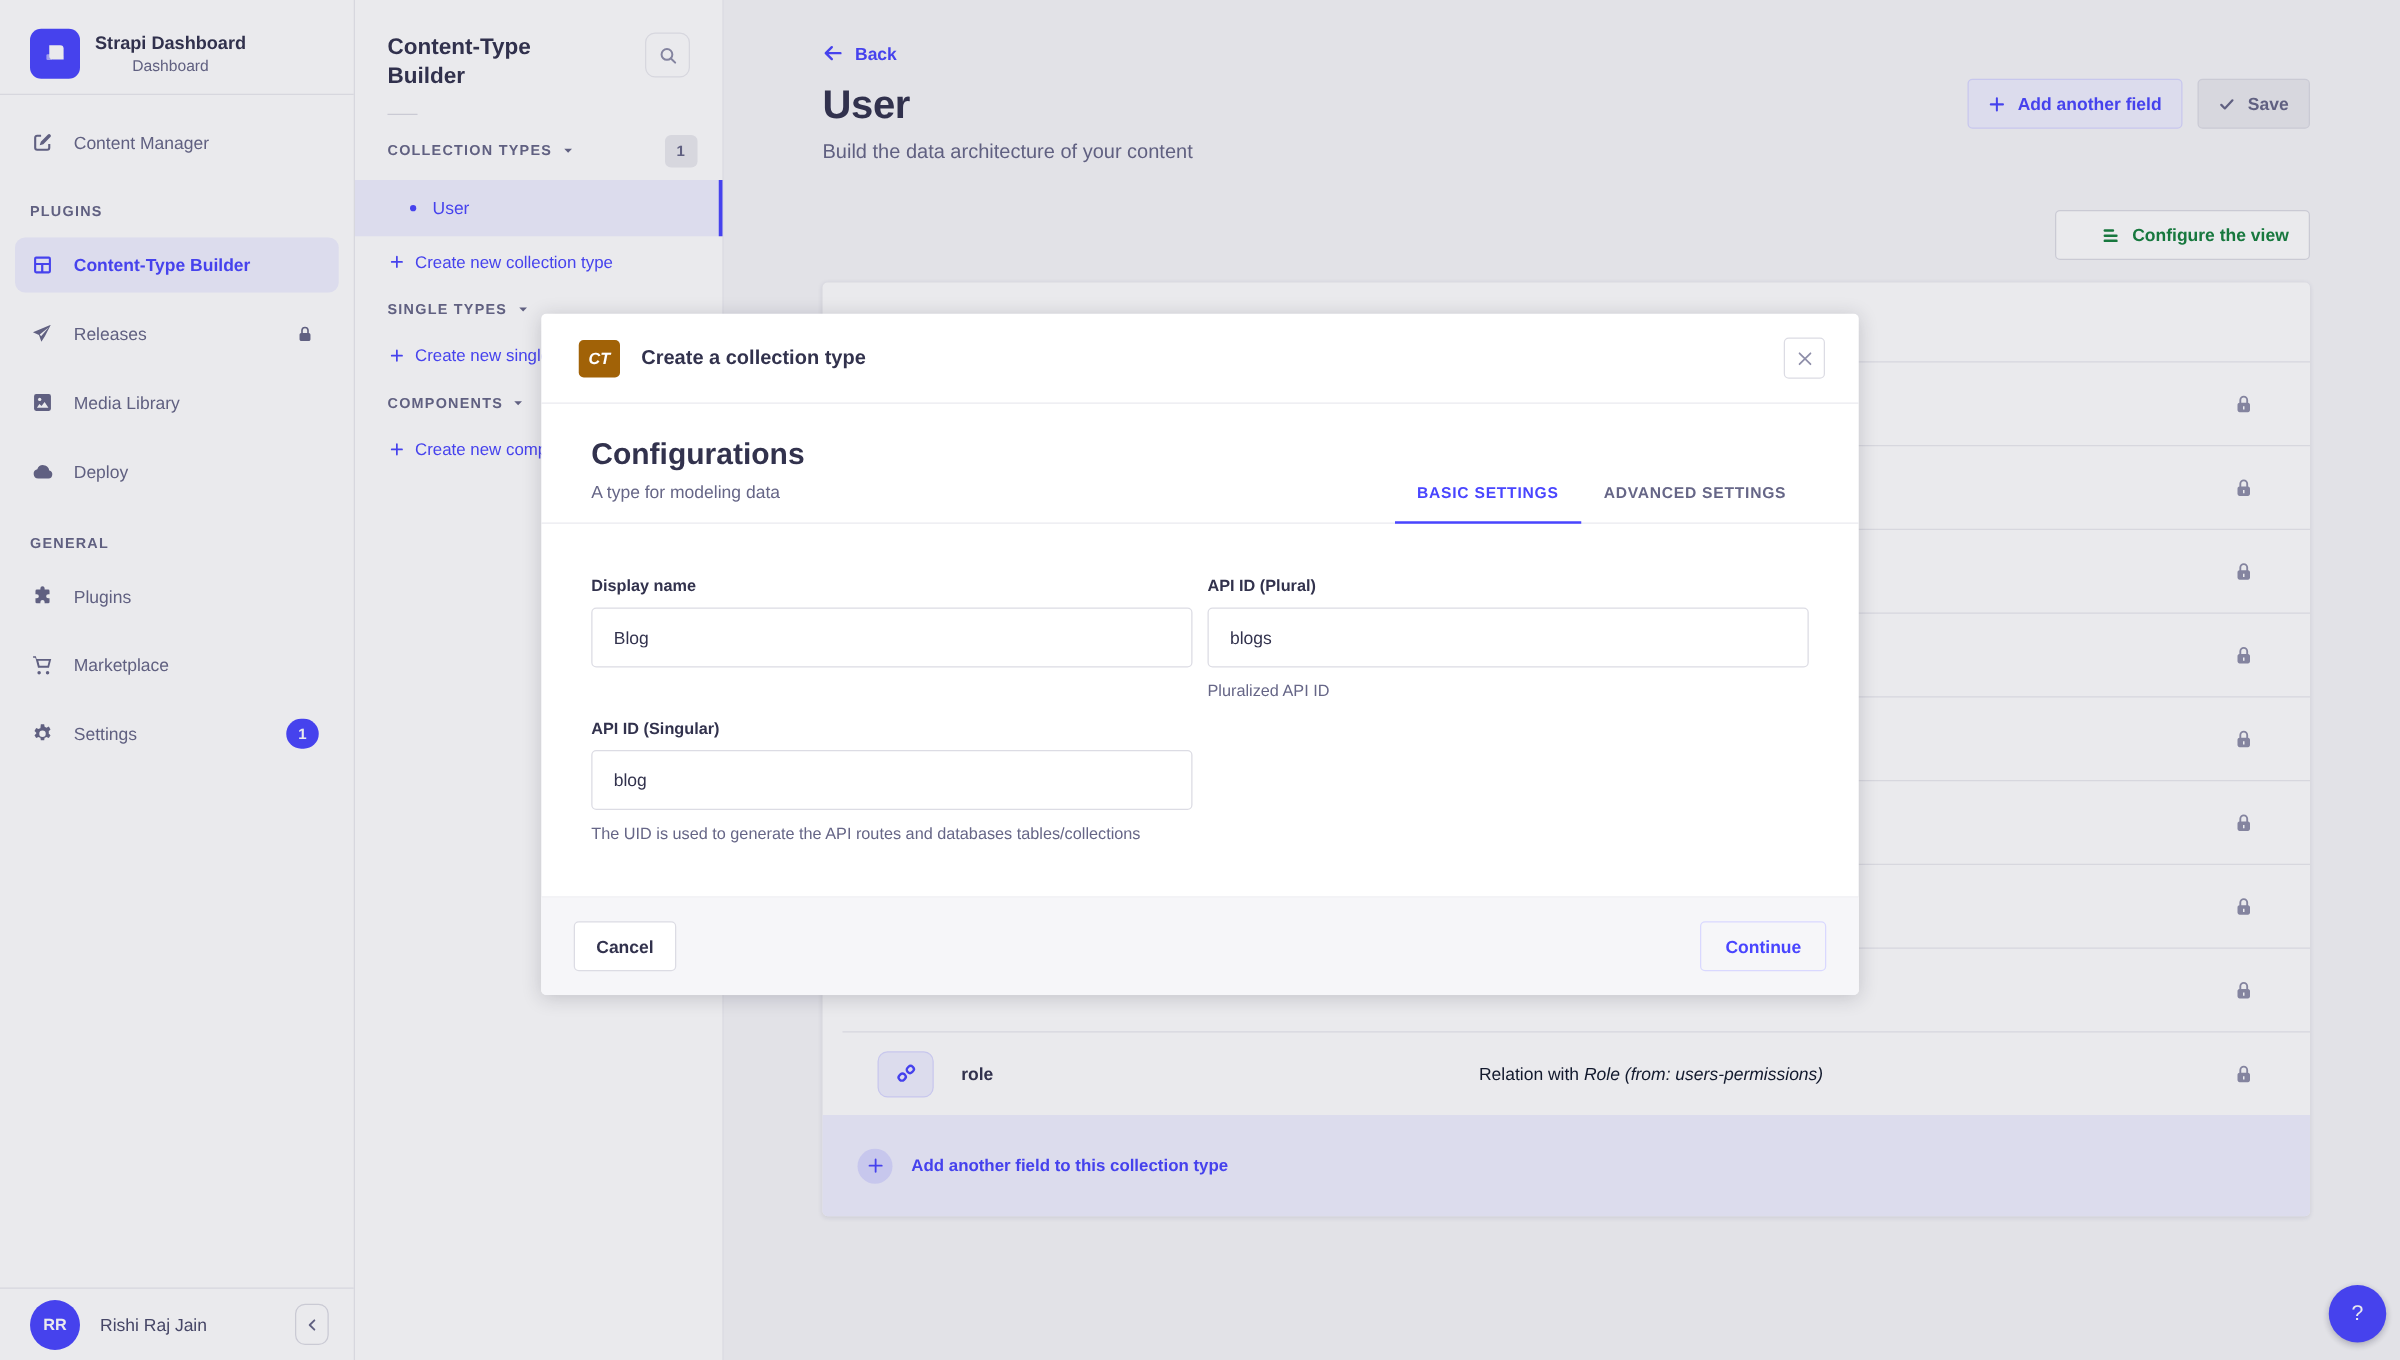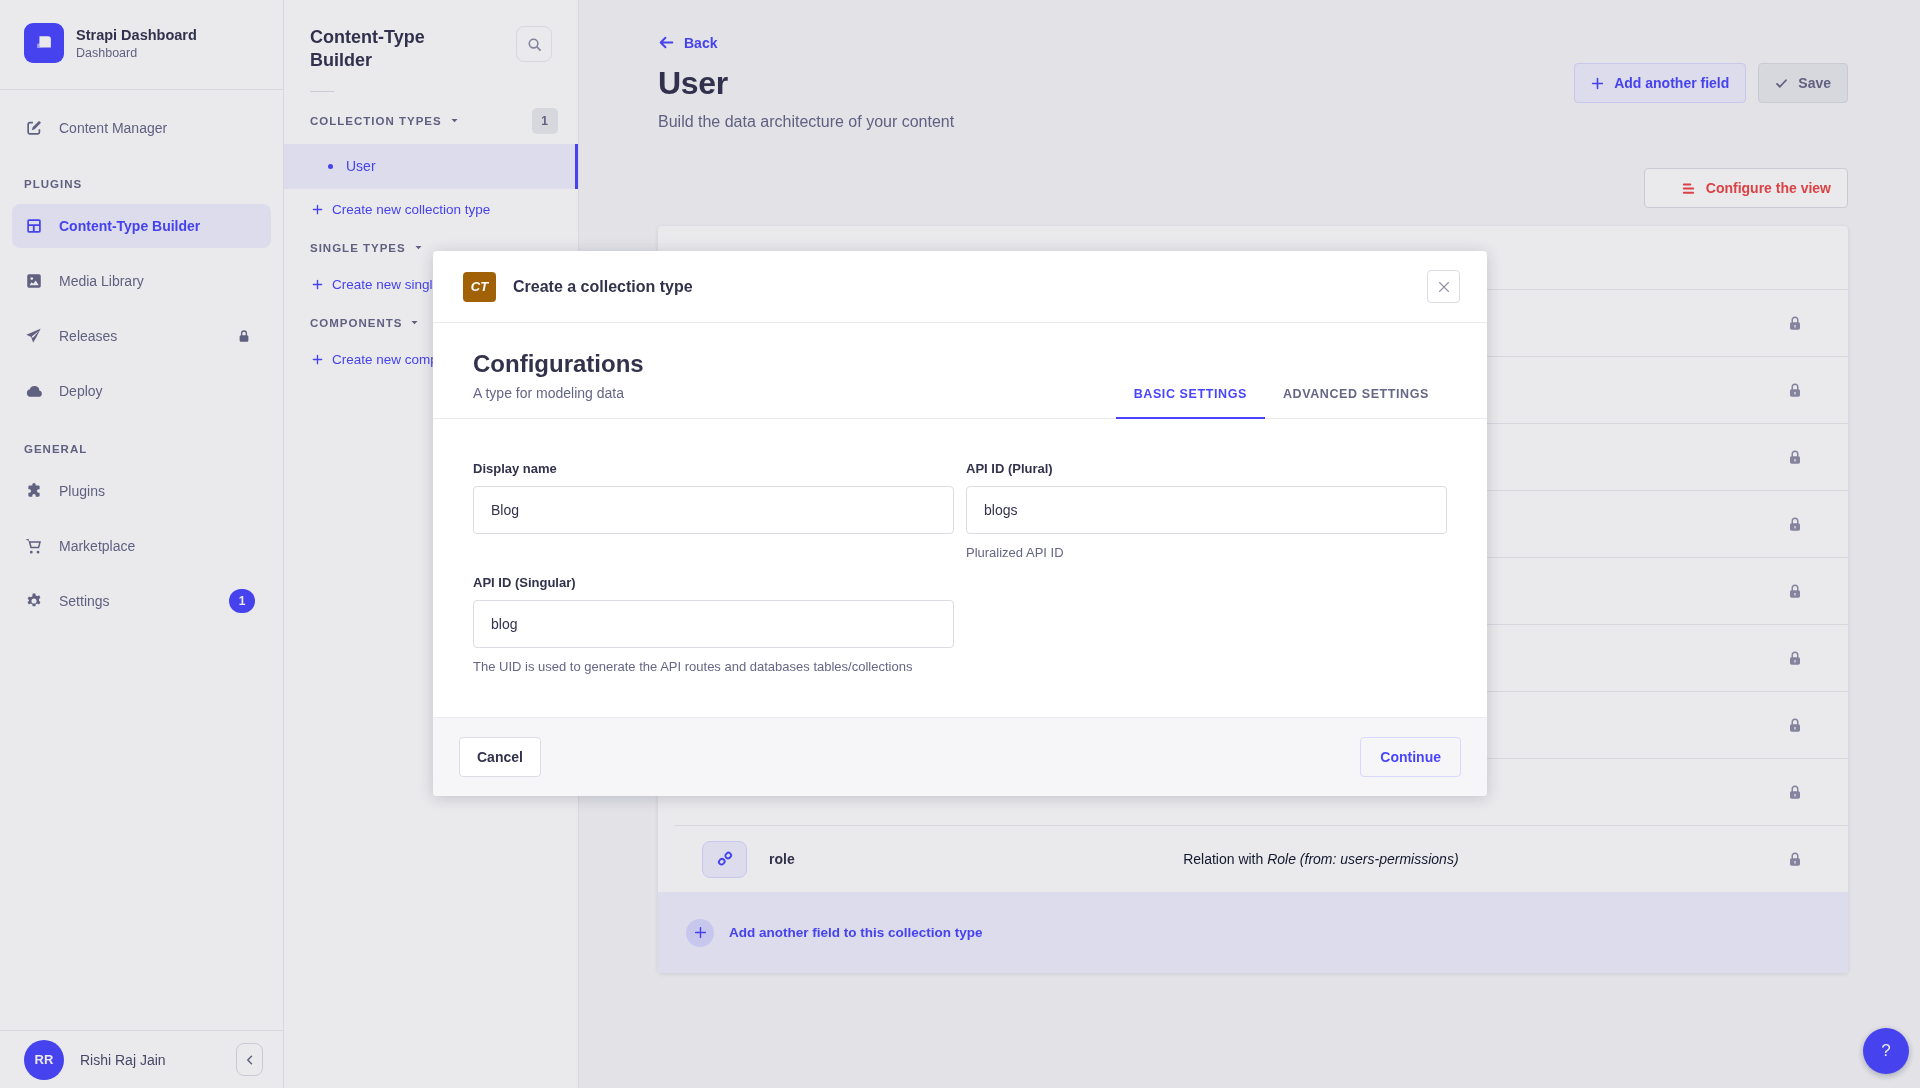--- a/index.html
+++ b/index.html
@@ -6,21 +6,21 @@
   html,body { width:1920px; height:1088px; overflow:hidden; }
   body {
     font-family: "Liberation Sans", sans-serif;
     background:#f6f6f9; color:#32324d;
     position:relative;
   }
   .app { display:flex; width:1920px; height:1088px; }
 
   
   .sidebar { width:284px; background:#ffffff; border-right:1px solid #eaeaef; display:flex; flex-direction:column; }
-  .side-head { display:flex; align-items:center; gap:12px; padding:23px 24px 26px; border-bottom:1px solid #eaeaef; }
+  .side-head { display:flex; align-items:center; gap:12px; padding:23px 24px 12px; border-bottom:1px solid #eaeaef;text-align:center; }
   .logo { width:40px; height:40px; border-radius:9px; background:#4945ff; display:flex; align-items:center; justify-content:center; flex:none; }
   .side-head-txt .t1 { font-size:14.5px; font-weight:bold; color:#32324d; }
   .side-head-txt .t2 { font-size:12.5px; color:#666687; margin-top:3px; }
   .side-nav { flex:1; padding-top:16px; }
   .side-item { height:44px; margin:0 12px; padding:0 12px; border-radius:8px; display:flex; align-items:center; gap:15px; font-size:14px; color:#666687; cursor:pointer; }
   .side-item + .side-item { margin-top:11px; }
   .side-item .ic { width:20px; height:20px; display:flex; align-items:center; justify-content:center; color:#666687; flex:none; }
   .side-item.active { background:#f0f0ff; color:#4945ff; font-weight:bold; }
   .side-item.active .ic { color:#4945ff; }
   .side-label { font-size:11.5px; font-weight:bold; letter-spacing:1px; color:#666687; padding:0 24px; margin:30px 0 14px; }
@@ -50,21 +50,21 @@
 
   
   .main { flex:1; background:#f6f6f9; padding:34px 72px 0 79px; position:relative; min-width:0; }
   .back-row { display:flex; align-items:center; gap:9px; color:#4945ff; font-size:14px; font-weight:bold; width:max-content; cursor:pointer; }
   .title-row { display:flex; align-items:center; justify-content:space-between; margin-top:12px; }
   .page-title { font-size:32px; font-weight:bold; color:#32324d; letter-spacing:-0.3px; }
   .hdr-btns { display:flex; gap:12px; }
   .btn { height:40px; border-radius:4px; font-size:14px; font-weight:bold; display:flex; align-items:center; gap:10px; padding:0 16px; cursor:pointer; border:1px solid transparent; font-family:inherit; }
   .btn-secondary { background:#f0f0ff; border-color:#d9d8ff; color:#4945ff; }
   .btn-disabled { background:#eaeaef; border-color:#dcdce4; color:#666687; }
-  .btn-ghost { background:#ffffff; border-color:#dcdce4; color:#ef4444;padding-left:36px; }
+  .btn-ghost { background:#ffffff; border-color:#dcdce4; color:#15803d;padding-left:36px; }
   .subtitle { margin-top:10px; font-size:16px; color:#666687; }
   .configure-row { display:flex; justify-content:flex-end; margin-top:37px; }
   .card { margin-top:18px; background:#ffffff; border-radius:4px; box-shadow:0 1px 4px rgba(33,33,52,0.1); }
   .trow { height:67px; display:flex; align-items:center; padding:0 45px 0 28px; border-top:1px solid #eaeaef;margin-left:16px; }
   .trow.header { height:63px; border-top:none; }
   .lock { margin-left:auto; color:#8e8ea9; display:flex; }
   .field-ic { width:45px; height:37px; border-radius:8px; background:#f0f0ff; border:1px solid #d9d8ff; color:#4945ff; display:flex; align-items:center; justify-content:center; flex:none; }
   .role-name { margin-left:22px; font-size:14px; font-weight:bold; color:#32324d; }
   .role-desc { flex:1; text-align:center; font-size:14px; color:#0f172a; padding-left:60px; }
   .role-desc i { font-style:italic; }
@@ -136,39 +136,39 @@
           <svg width="18" height="18" viewBox="0 0 16 16" fill="currentColor">
               <path fill-rule="evenodd" d="M2 3.5A1.5 1.5 0 0 1 3.5 2h9A1.5 1.5 0 0 1 14 3.5v9a1.5 1.5 0 0 1-1.5 1.5h-9A1.5 1.5 0 0 1 2 12.5zm1.5 0v3h9v-3zm0 4.5v4.5H7V8zm5.1 0v4.5h3.9V8z"></path>
             </svg>
         </span>
         <span>Content-Type Builder</span>
       </div>
 
       <div class="side-item">
         <span class="ic">
           <svg width="18" height="18" viewBox="0 0 16 16" fill="currentColor">
-              <path d="M2 3.5A1.5 1.5 0 0 1 3.5 2h9A1.5 1.5 0 0 1 14 3.5v9a1.5 1.5 0 0 1-1.5 1.5h-9A1.5 1.5 0 0 1 2 12.5zm2 8.3h8.2L9.5 7.6 7.3 10.5 5.8 9z"></path>
-              <circle cx="6" cy="5.8" r="1.2" fill="#ffffff"></circle>
-            </svg>
-        </span>
-        <span>Media Library</span>
-      </div>
-
-      <div class="side-item">
-        <span class="ic">
-          <svg width="18" height="18" viewBox="0 0 16 16" fill="currentColor">
               <path d="M14.8 1.2 1.2 6.9l4.3 1.9 1.7 4.9 2.5-3.9 4.2-8.2zM6 8.5l6.5-5.2-5.5 6.5z"></path>
             </svg>
         </span>
         <span>Releases</span>
         <span class="mini-lock">
           <svg width="14" height="14" viewBox="0 0 16 16" fill="currentColor">
               <path d="M8 1.5A3.5 3.5 0 0 0 4.5 5v2.2c-.9.1-1.5.8-1.5 1.7v4.1c0 1 .8 1.7 1.7 1.7h6.6c1 0 1.7-.8 1.7-1.7V8.9c0-.9-.7-1.6-1.5-1.7V5A3.5 3.5 0 0 0 8 1.5zM6 7.2V5a2 2 0 1 1 4 0v2.2z"></path>
             </svg>
         </span>
+      </div>
+
+      <div class="side-item">
+        <span class="ic">
+          <svg width="18" height="18" viewBox="0 0 16 16" fill="currentColor">
+              <path d="M2 3.5A1.5 1.5 0 0 1 3.5 2h9A1.5 1.5 0 0 1 14 3.5v9a1.5 1.5 0 0 1-1.5 1.5h-9A1.5 1.5 0 0 1 2 12.5zm2 8.3h8.2L9.5 7.6 7.3 10.5 5.8 9z"></path>
+              <circle cx="6" cy="5.8" r="1.2" fill="#ffffff"></circle>
+            </svg>
+        </span>
+        <span>Media Library</span>
       </div>
 
       <div class="side-item">
         <span class="ic">
           <svg width="18" height="18" viewBox="0 0 16 16" fill="currentColor">
               <path d="M5 13.2a3.4 3.4 0 0 1-.7-6.7 4.4 4.4 0 0 1 8.5 1A2.9 2.9 0 0 1 12.3 13.2z"></path>
             </svg>
         </span>
         <span>Deploy</span>
       </div>

